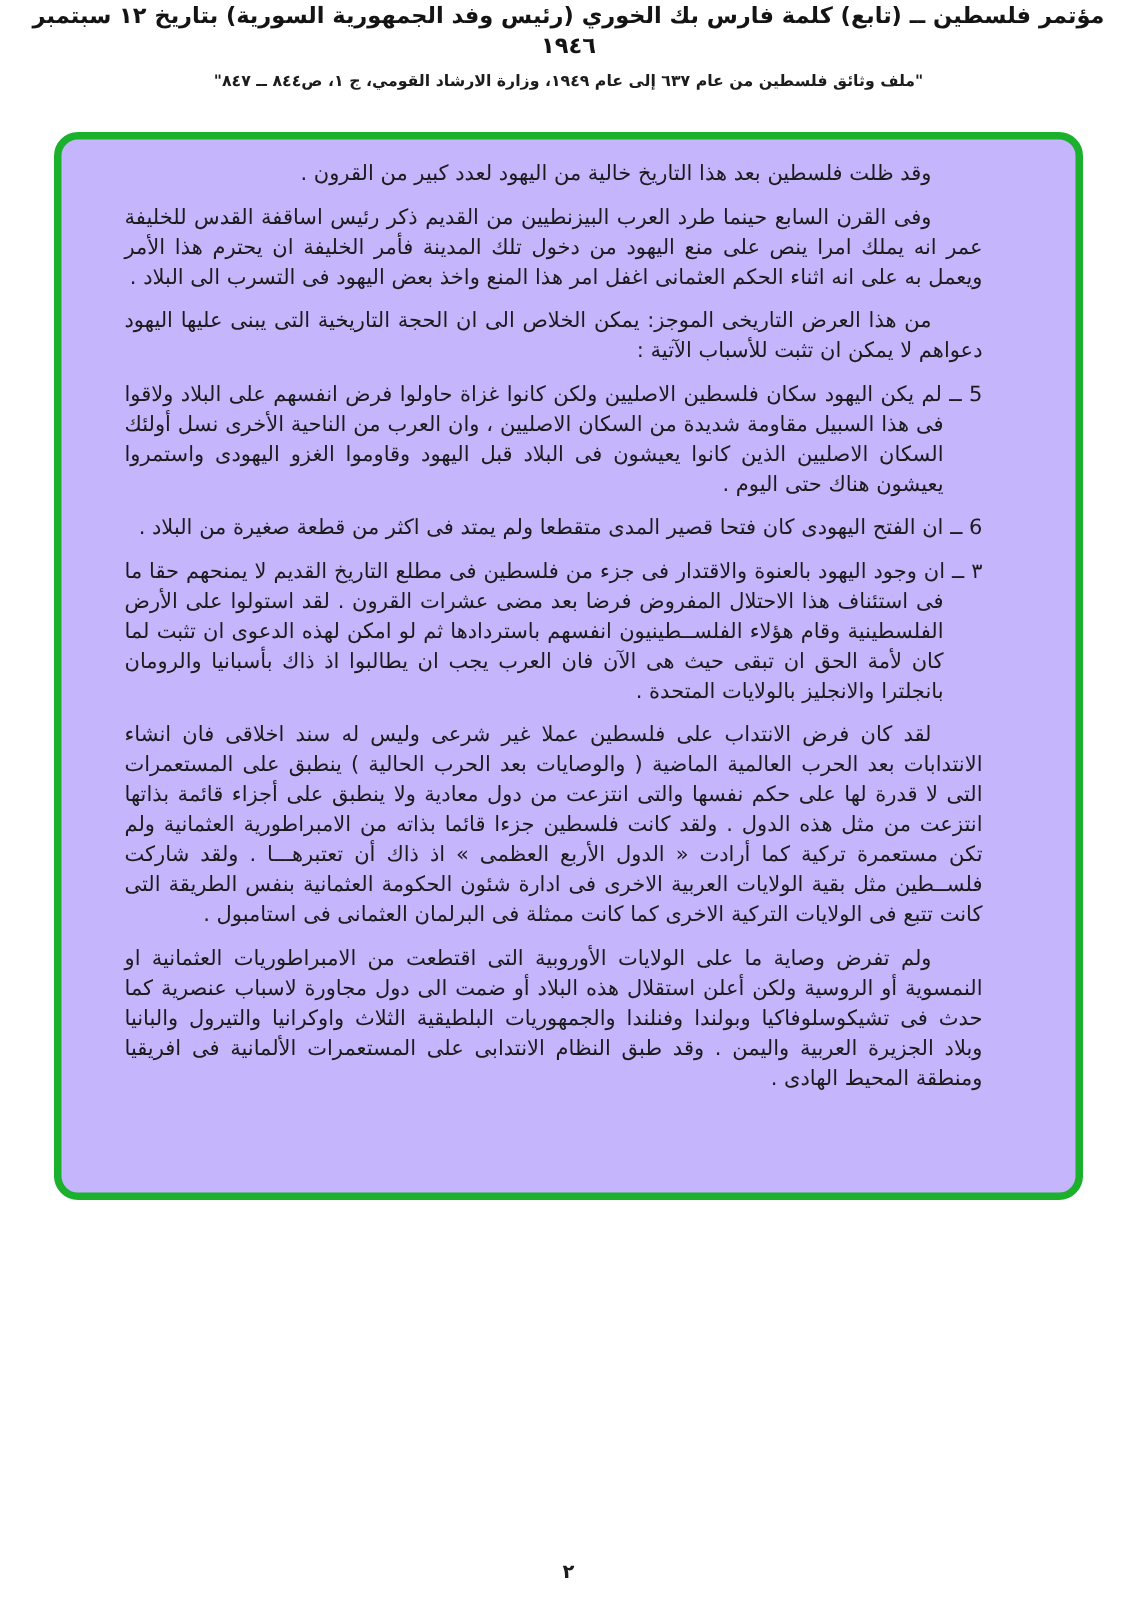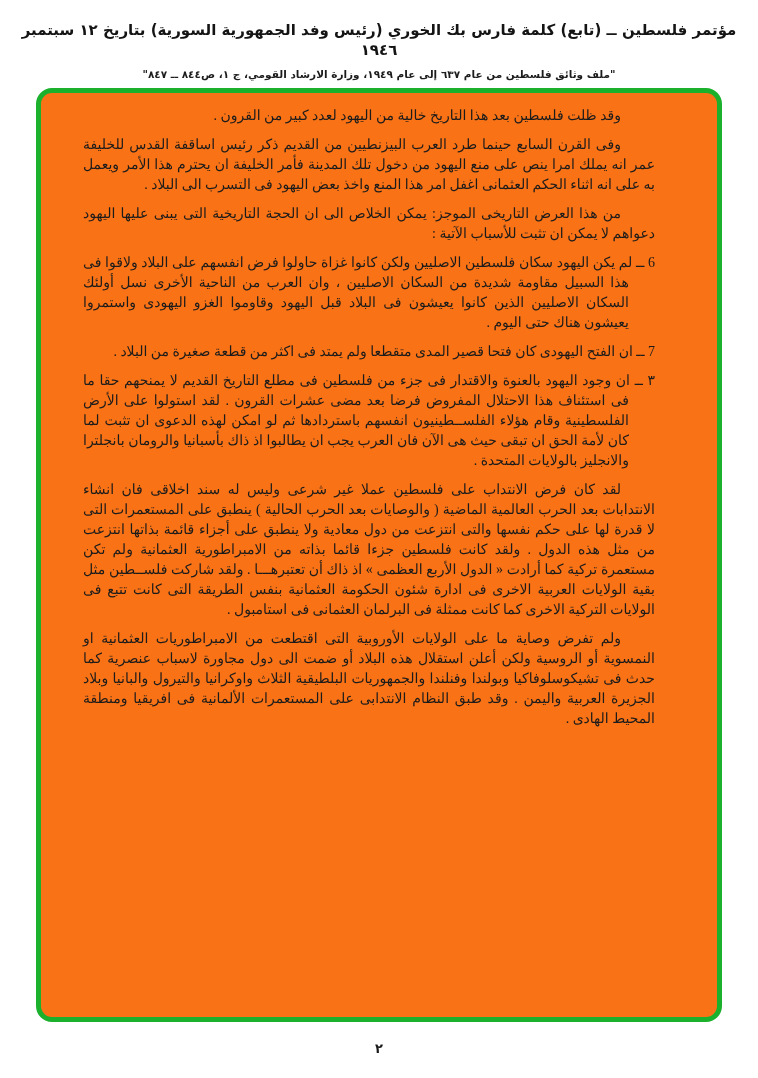--- a/index.html
+++ b/index.html
@@ -15,48 +15,47 @@
     overflow: hidden;
   }
   .page {
     position: relative;
     width: 758px;
     height: 1078px;
     background: #ffffff;
   }
   .header {
     text-align: center;
-    padding-top: 20px;
+    padding-top: 0;
     color: #141414;
   }
   .header-line1 {
     font-weight: bold;
     font-size: 15px;
     letter-spacing: 0;
     line-height: 1.35;
     padding: 0 12px;
   }
   .header-line2 {
     font-weight: bold;
     font-size: 10.5px;
     margin-top: 7px;
     color: #1c1c1c;
   }
   .frame {
     position: absolute;
     left: 36px;
     top: 88px;
     width: 686px;
-    height: 934px;
+    height: 712px;
     box-sizing: border-box;
     border: 5px solid #1bb12c;
     border-radius: 16px;
-    background: #f97316;
+    background: #c4b5fd;
     overflow: hidden;
-    font-family: Liberation Serif, serif;
   }
   .content {
     box-sizing: border-box;
     height: 100%;
     padding: 13px 62px 6px 42px;
     font-size: 14px;
     line-height: 20px;
     text-align: justify;
     color: #1b1b1b;
     overflow: hidden;
@@ -94,22 +93,22 @@
   <div class="header">
     <div class="header-line1">مؤتمر فلسطين ــ (تابع) كلمة فارس بك الخوري (رئيس وفد الجمهورية السورية) بتاريخ ١٢ سبتمبر ١٩٤٦</div>
     <div class="header-line2">"ملف وثائق فلسطين من عام ٦٣٧ إلى عام ١٩٤٩، وزارة الارشاد القومي، ج ١، ص٨٤٤ ــ ٨٤٧"</div>
   </div>
 
   <div class="frame" style="border-color: rgb(27, 177, 44);">
     <div class="content" id="content" style="color: rgb(27, 27, 27);">
         <p class="para">وقد ظلت فلسطين بعد هذا التاريخ خالية من اليهود لعدد كبير من القرون .</p>
         <p class="para">وفى القرن السابع حينما طرد العرب البيزنطيين من القديم ذكر رئيس اساقفة القدس للخليفة عمر انه يملك امرا ينص على منع اليهود من دخول تلك المدينة فأمر الخليفة ان يحترم هذا الأمر ويعمل به على انه اثناء الحكم العثمانى اغفل امر هذا المنع واخذ بعض اليهود فى التسرب الى البلاد .</p>
         <p class="para">من هذا العرض التاريخى الموجز: يمكن الخلاص الى ان الحجة التاريخية التى يبنى عليها اليهود دعواهم لا يمكن ان تثبت للأسباب الآتية :</p>
-        <p class="item"><span class="num">6 ــ </span>لم يكن اليهود سكان فلسطين الاصليين ولكن كانوا غزاة حاولوا فرض انفسهم على البلاد ولاقوا فى هذا السبيل مقاومة شديدة من السكان الاصليين ، وان العرب من الناحية الأخرى نسل أولئك السكان الاصليين الذين كانوا يعيشون فى البلاد قبل اليهود وقاوموا الغزو اليهودى واستمروا يعيشون هناك حتى اليوم .</p>
-        <p class="item"><span class="num">7 ــ </span>ان الفتح اليهودى كان فتحا قصير المدى متقطعا ولم يمتد فى اكثر من قطعة صغيرة من البلاد .</p>
+        <p class="item"><span class="num">5 ــ </span>لم يكن اليهود سكان فلسطين الاصليين ولكن كانوا غزاة حاولوا فرض انفسهم على البلاد ولاقوا فى هذا السبيل مقاومة شديدة من السكان الاصليين ، وان العرب من الناحية الأخرى نسل أولئك السكان الاصليين الذين كانوا يعيشون فى البلاد قبل اليهود وقاوموا الغزو اليهودى واستمروا يعيشون هناك حتى اليوم .</p>
+        <p class="item"><span class="num">6 ــ </span>ان الفتح اليهودى كان فتحا قصير المدى متقطعا ولم يمتد فى اكثر من قطعة صغيرة من البلاد .</p>
         <p class="item"><span class="num">٣ ــ </span>ان وجود اليهود بالعنوة والاقتدار فى جزء من فلسطين فى مطلع التاريخ القديم لا يمنحهم حقا ما فى استئناف هذا الاحتلال المفروض فرضا بعد مضى عشرات القرون . لقد استولوا على الأرض الفلسطينية وقام هؤلاء الفلســطينيون انفسهم باستردادها ثم لو امكن لهذه الدعوى ان تثبت لما كان لأمة الحق ان تبقى حيث هى الآن فان العرب يجب ان يطالبوا اذ ذاك بأسبانيا والرومان بانجلترا والانجليز بالولايات المتحدة .</p>
         <p class="para">لقد كان فرض الانتداب على فلسطين عملا غير شرعى وليس له سند اخلاقى فان انشاء الانتدابات بعد الحرب العالمية الماضية ( والوصايات بعد الحرب الحالية ) ينطبق على المستعمرات التى لا قدرة لها على حكم نفسها والتى انتزعت من دول معادية ولا ينطبق على أجزاء قائمة بذاتها انتزعت من مثل هذه الدول . ولقد كانت فلسطين جزءا قائما بذاته من الامبراطورية العثمانية ولم تكن مستعمرة تركية كما أرادت « الدول الأربع العظمى » اذ ذاك أن تعتبرهـــا . ولقد شاركت فلســطين مثل بقية الولايات العربية الاخرى فى ادارة شئون الحكومة العثمانية بنفس الطريقة التى كانت تتبع فى الولايات التركية الاخرى كما كانت ممثلة فى البرلمان العثمانى فى استامبول .</p>
         <p class="para">ولم تفرض وصاية ما على الولايات الأوروبية التى اقتطعت من الامبراطوريات العثمانية او النمسوية أو الروسية ولكن أعلن استقلال هذه البلاد أو ضمت الى دول مجاورة لاسباب عنصرية كما حدث فى تشيكوسلوفاكيا وبولندا وفنلندا والجمهوريات البلطيقية الثلاث واوكرانيا والتيرول والبانيا وبلاد الجزيرة العربية واليمن . وقد طبق النظام الانتدابى على المستعمرات الألمانية فى افريقيا ومنطقة المحيط الهادى .</p>
       </div>
   </div>
 
   <div class="pagenum">٢</div>
 
 </div>
 

